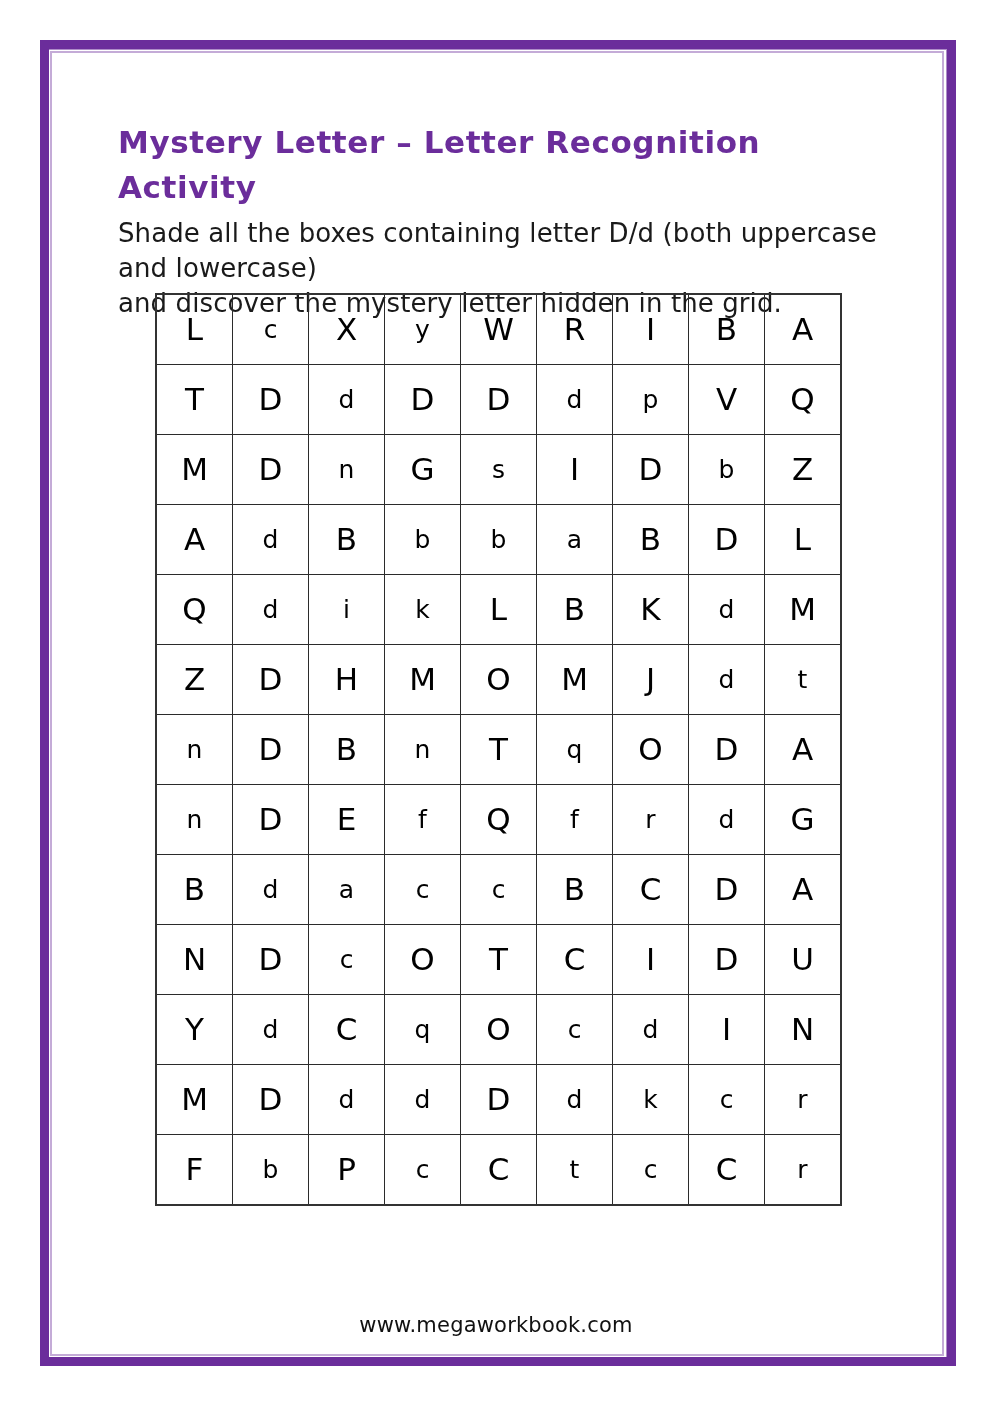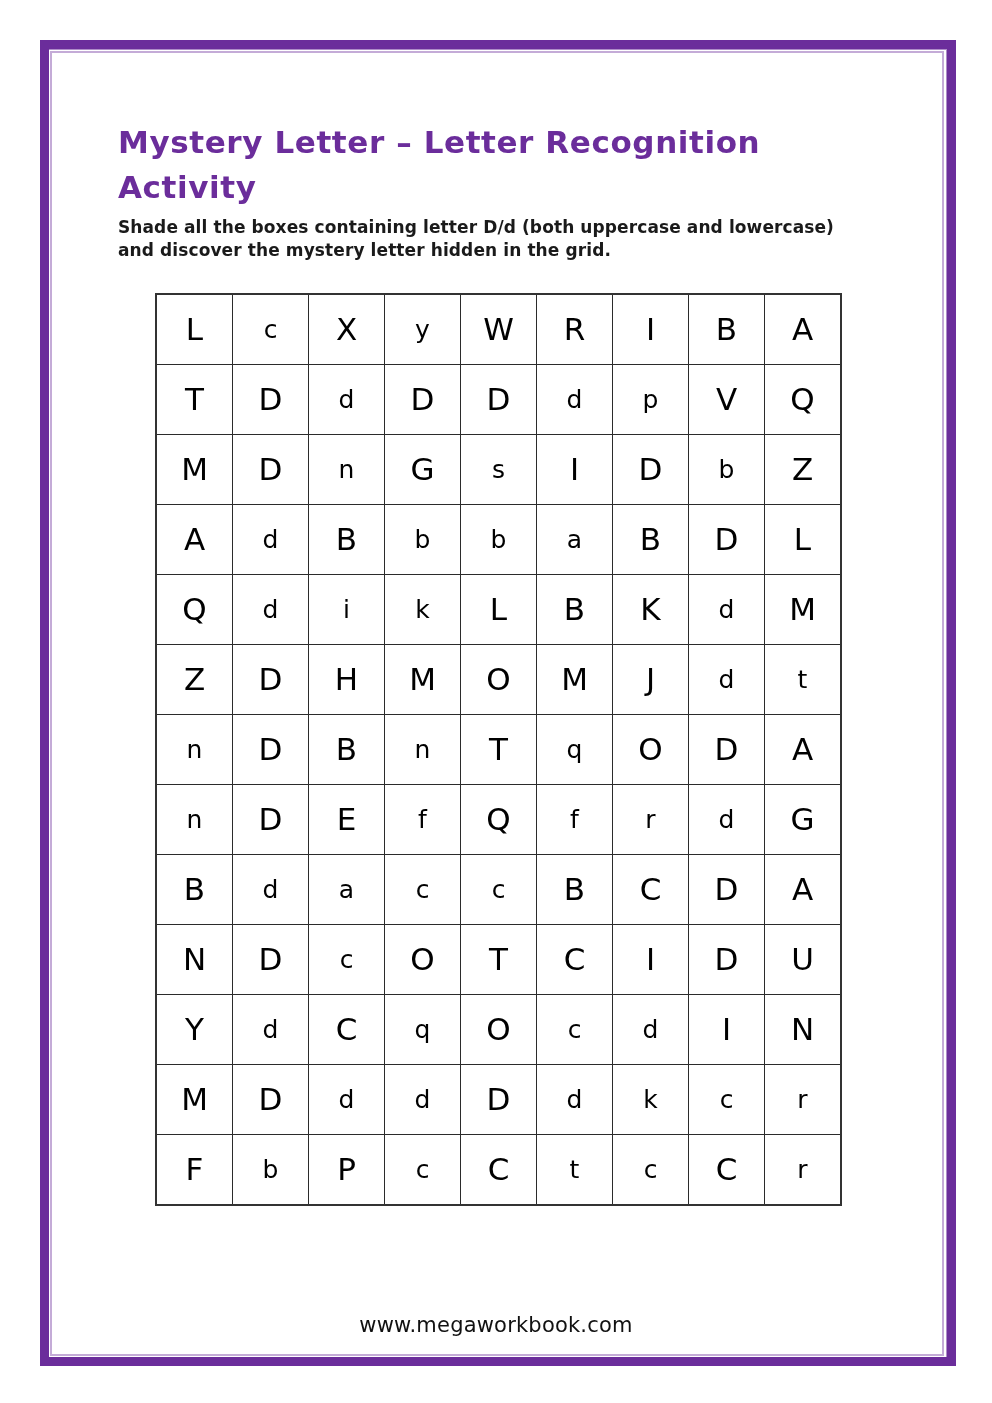--- a/index.html
+++ b/index.html
@@ -69,22 +69,22 @@
     font-family: "DejaVu Sans", sans-serif;
     font-size: 31px;
     font-weight: bold;
     letter-spacing: 0.6px;
     line-height: 1.45;
   }
   .worksheet-subtitle {
     margin: 6px 0 0 0;
     color: #1a1a1a;
     font-family: "DejaVu Sans", sans-serif;
-    font-size: 17px;
-    font-weight: bold;
+    font-size: 26px;
+    font-weight: normal;
     line-height: 1.35;
     letter-spacing: 0.1px;
     white-space: pre-line;
   }
 
   
   #letter-grid {
     position: absolute;
     left: 155px;
     top: 293px;

